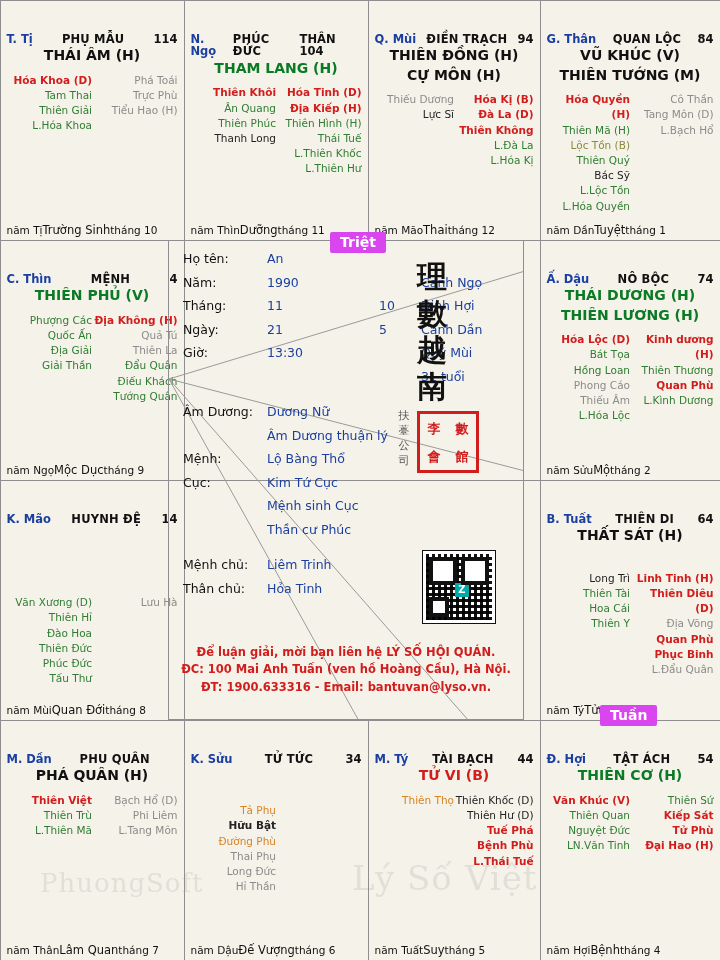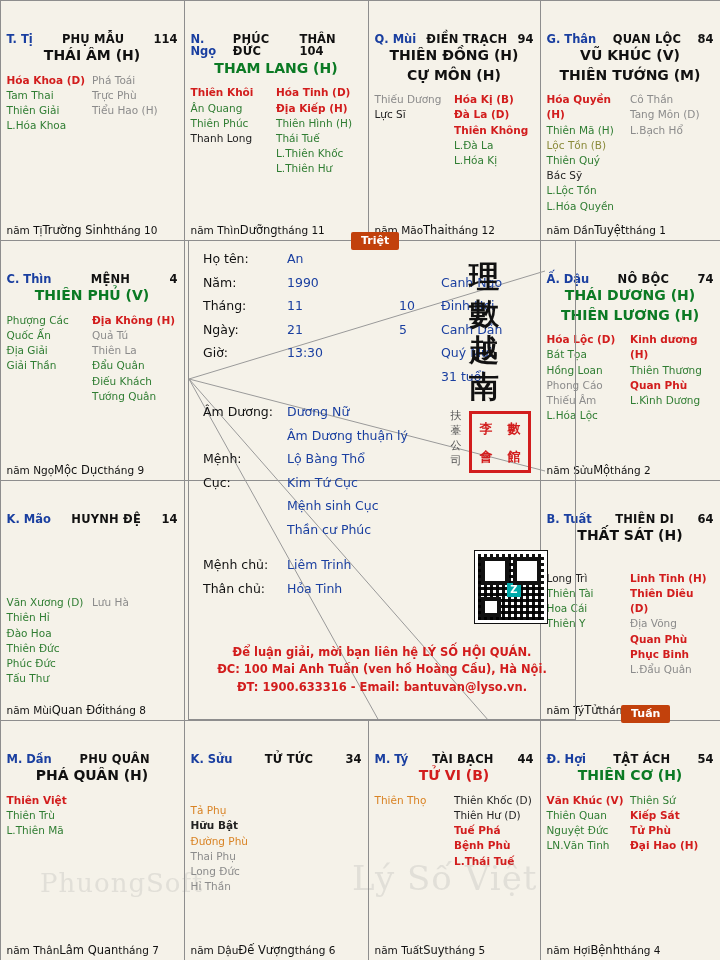--- a/index.html
+++ b/index.html
@@ -51,20 +51,21 @@
     margin-top: 2px;
   }
   .ms-green { color: #0b7a24; }
   .ms-black { color: #111; }
   .ms-red   { color: #d21d1d; }
   .cols {
     display: flex;
     margin-top: 8px;
     font-size: 10.5px;
     line-height: 1.45;
+    text-align: right;
   }
   .col { flex: 1 1 0; min-width: 0; }
   .s-red    { color: #d21d1d; font-weight: bold; }
   .s-green  { color: #2f7d32; }
   .s-grey   { color: #8b8b8b; }
   .s-black  { color: #222; }
   .s-orange { color: #d98324; }
   .s-olive  { color: #8a8a3a; }
   .cell-foot {
     position: absolute;
@@ -74,22 +75,22 @@
     align-items: baseline;
     padding: 0 6px;
     font-size: 10.5px;
     color: #111;
   }
   .foot-mid { font-weight: normal; font-size: 11.5px; }
 
   
   .center {
     position: absolute;
-    left: 188px; top: 240px;
-    width: 388px; height: 480px;
+    left: 168px; top: 240px;
+    width: 356px; height: 480px;
     border: 1px solid #8e8e8e;
     background: transparent;
     overflow: hidden;
   }
   .info {
     position: absolute;
     left: 14px; top: 12px;
     font-size: 12.5px;
     color: #1a3fa0;
     line-height: 1.0;
@@ -188,28 +189,27 @@
     font-weight: bold;
     padding: 0 6px;
   }
   .diag {
     position: absolute;
     inset: 0;
     pointer-events: none;
   }
   .badge {
     position: absolute;
-    background: #c2410c;
+    background: #d946ef;
     color: #fff;
-    font-size: 11px;
+    font-size: 14px;
     font-weight: bold;
     padding: 2px 10px 3px;
     border-radius: 2px;
     z-index: 6;
-    margin-left: 21px;
   }
   .watermark {
     position: absolute;
     left: 40px; bottom: 62px;
     font-family: "DejaVu Serif", serif;
     font-size: 26px;
     color: rgba(140,140,140,0.18);
     letter-spacing: 1px;
     white-space: nowrap;
     z-index: 2;
@@ -477,20 +477,25 @@
         <span class="palace">PHU QUÂN</span>
         <span class="num"></span>
       </div>
       <div class="main-star ms-black">PHÁ QUÂN (H)</div>
       <div class="cols">
         <div class="col">
           <div class="s-red">Thiên Việt</div>
           <div class="s-green">Thiên Trù</div>
           <div class="s-green">L.Thiên Mã</div>
         </div>
+        <div class="col">
+          <div class="s-grey">Bạch Hổ (D)</div>
+          <div class="s-grey">Phi Liêm</div>
+          <div class="s-grey">L.Tang Môn</div>
+        </div>
       </div>
       <div class="cell-foot">
         <span>năm Thân</span>
         <span class="foot-mid">Lâm Quan</span>
         <span>tháng 7</span>
       </div>
     </div>
 
     <div class="cell">
       <div class="cell-head">

